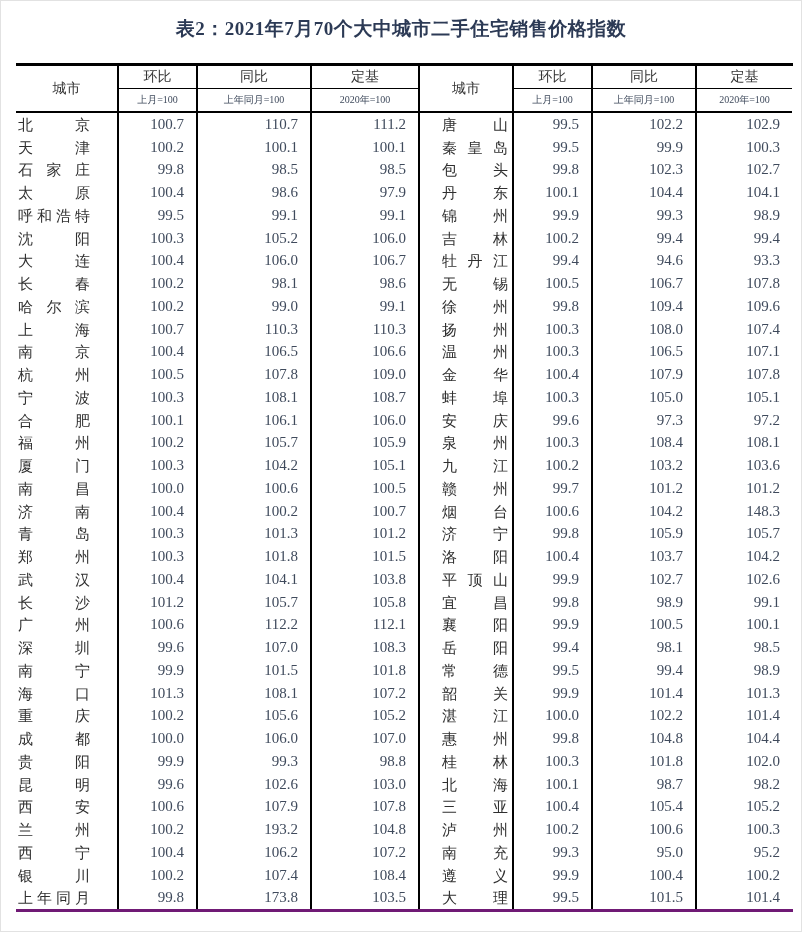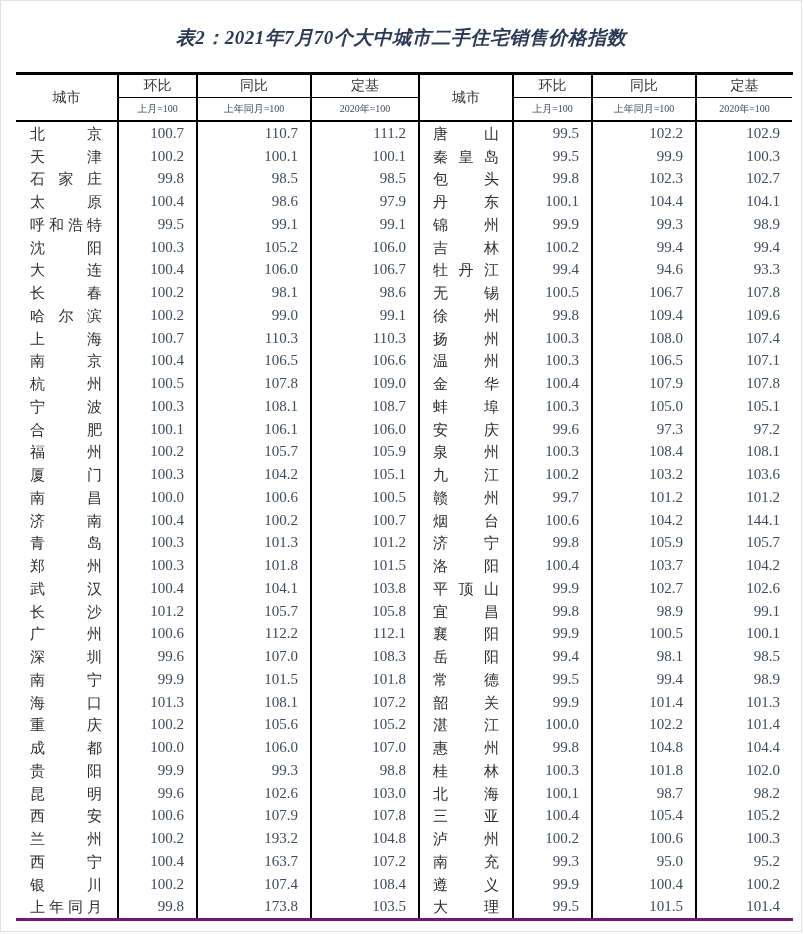--- a/index.html
+++ b/index.html
@@ -5,28 +5,27 @@
   * { margin:0; padding:0; box-sizing:border-box; }
   html,body { background:#fff; }
   body { width:804px; height:934px; font-family:"Liberation Sans","DejaVu Sans",sans-serif; }
   .page {
     width:802px; height:932px;
     border:1px solid #e2e2e2;
     background:#fff;
     overflow:hidden;
   }
   .title {
-    margin-top:24px;
+    margin-top:15px;
     text-align:center;
     font-family:"Liberation Serif","DejaVu Serif",serif;
     font-weight:bold;
     font-size:19px;
     letter-spacing:0.5px;
     color:var(--title-color,#2c3a55);
-    font-style:italic;
   }
   .grid {
     margin:21px 0 0 15px;
     width:777px;
     display:grid;
     grid-template-columns:103px 79px 114px 108px 94px 79px 104px 95px;
     grid-template-rows:23px 24px;
     grid-auto-rows:22.75px;
     border-top:3px solid #000;
     border-bottom:3px solid #701a75;
@@ -46,22 +45,22 @@
     font-size:15px;
     color:var(--num-color,#3f4a5c);
   }
   .citycell { font-size:15px; color:#2f2f2f; }
   .cityname {
     display:inline-block;
     text-align:justify;
     text-align-last:justify;
     line-height:1;
   }
-  .citycell.left .cityname { width:72px; margin-left:14px; }
-  .citycell.right .cityname { width:66px; margin-left:13px; }
+  .citycell.left .cityname { width:72px; margin-left:2px; }
+  .citycell.right .cityname { width:66px; margin-left:22px; }
 </style>
 </head>
 <body>
 
 <div class="page">
   <div class="title">表2：2021年7月70个大中城市二手住宅销售价格指数</div>
 
   <div class="grid" id="grid">
 
     <div class="cell hc span2l vline">城市</div>
@@ -288,21 +287,21 @@
         <span class="cityname">济南</span>
       </div>
       <div class="cell num vline">100.4</div>
       <div class="cell num vline">100.2</div>
       <div class="cell num vline">100.7</div>
       <div class="cell citycell right vline">
         <span class="cityname">烟台</span>
       </div>
       <div class="cell num vline">100.6</div>
       <div class="cell num vline">104.2</div>
-      <div class="cell num">144.1</div>
+      <div class="cell num">148.3</div>
       <div class="cell citycell left vline">
         <span class="cityname">青岛</span>
       </div>
       <div class="cell num vline">100.3</div>
       <div class="cell num vline">101.3</div>
       <div class="cell num vline">101.2</div>
       <div class="cell citycell right vline">
         <span class="cityname">济宁</span>
       </div>
       <div class="cell num vline">99.8</div>
@@ -461,21 +460,21 @@
       <div class="cell citycell right vline">
         <span class="cityname">泸州</span>
       </div>
       <div class="cell num vline">100.2</div>
       <div class="cell num vline">100.6</div>
       <div class="cell num">100.3</div>
       <div class="cell citycell left vline">
         <span class="cityname">西宁</span>
       </div>
       <div class="cell num vline">100.4</div>
-      <div class="cell num vline">163.7</div>
+      <div class="cell num vline">106.2</div>
       <div class="cell num vline">107.2</div>
       <div class="cell citycell right vline">
         <span class="cityname">南充</span>
       </div>
       <div class="cell num vline">99.3</div>
       <div class="cell num vline">95.0</div>
       <div class="cell num">95.2</div>
       <div class="cell citycell left vline">
         <span class="cityname">银川</span>
       </div>

